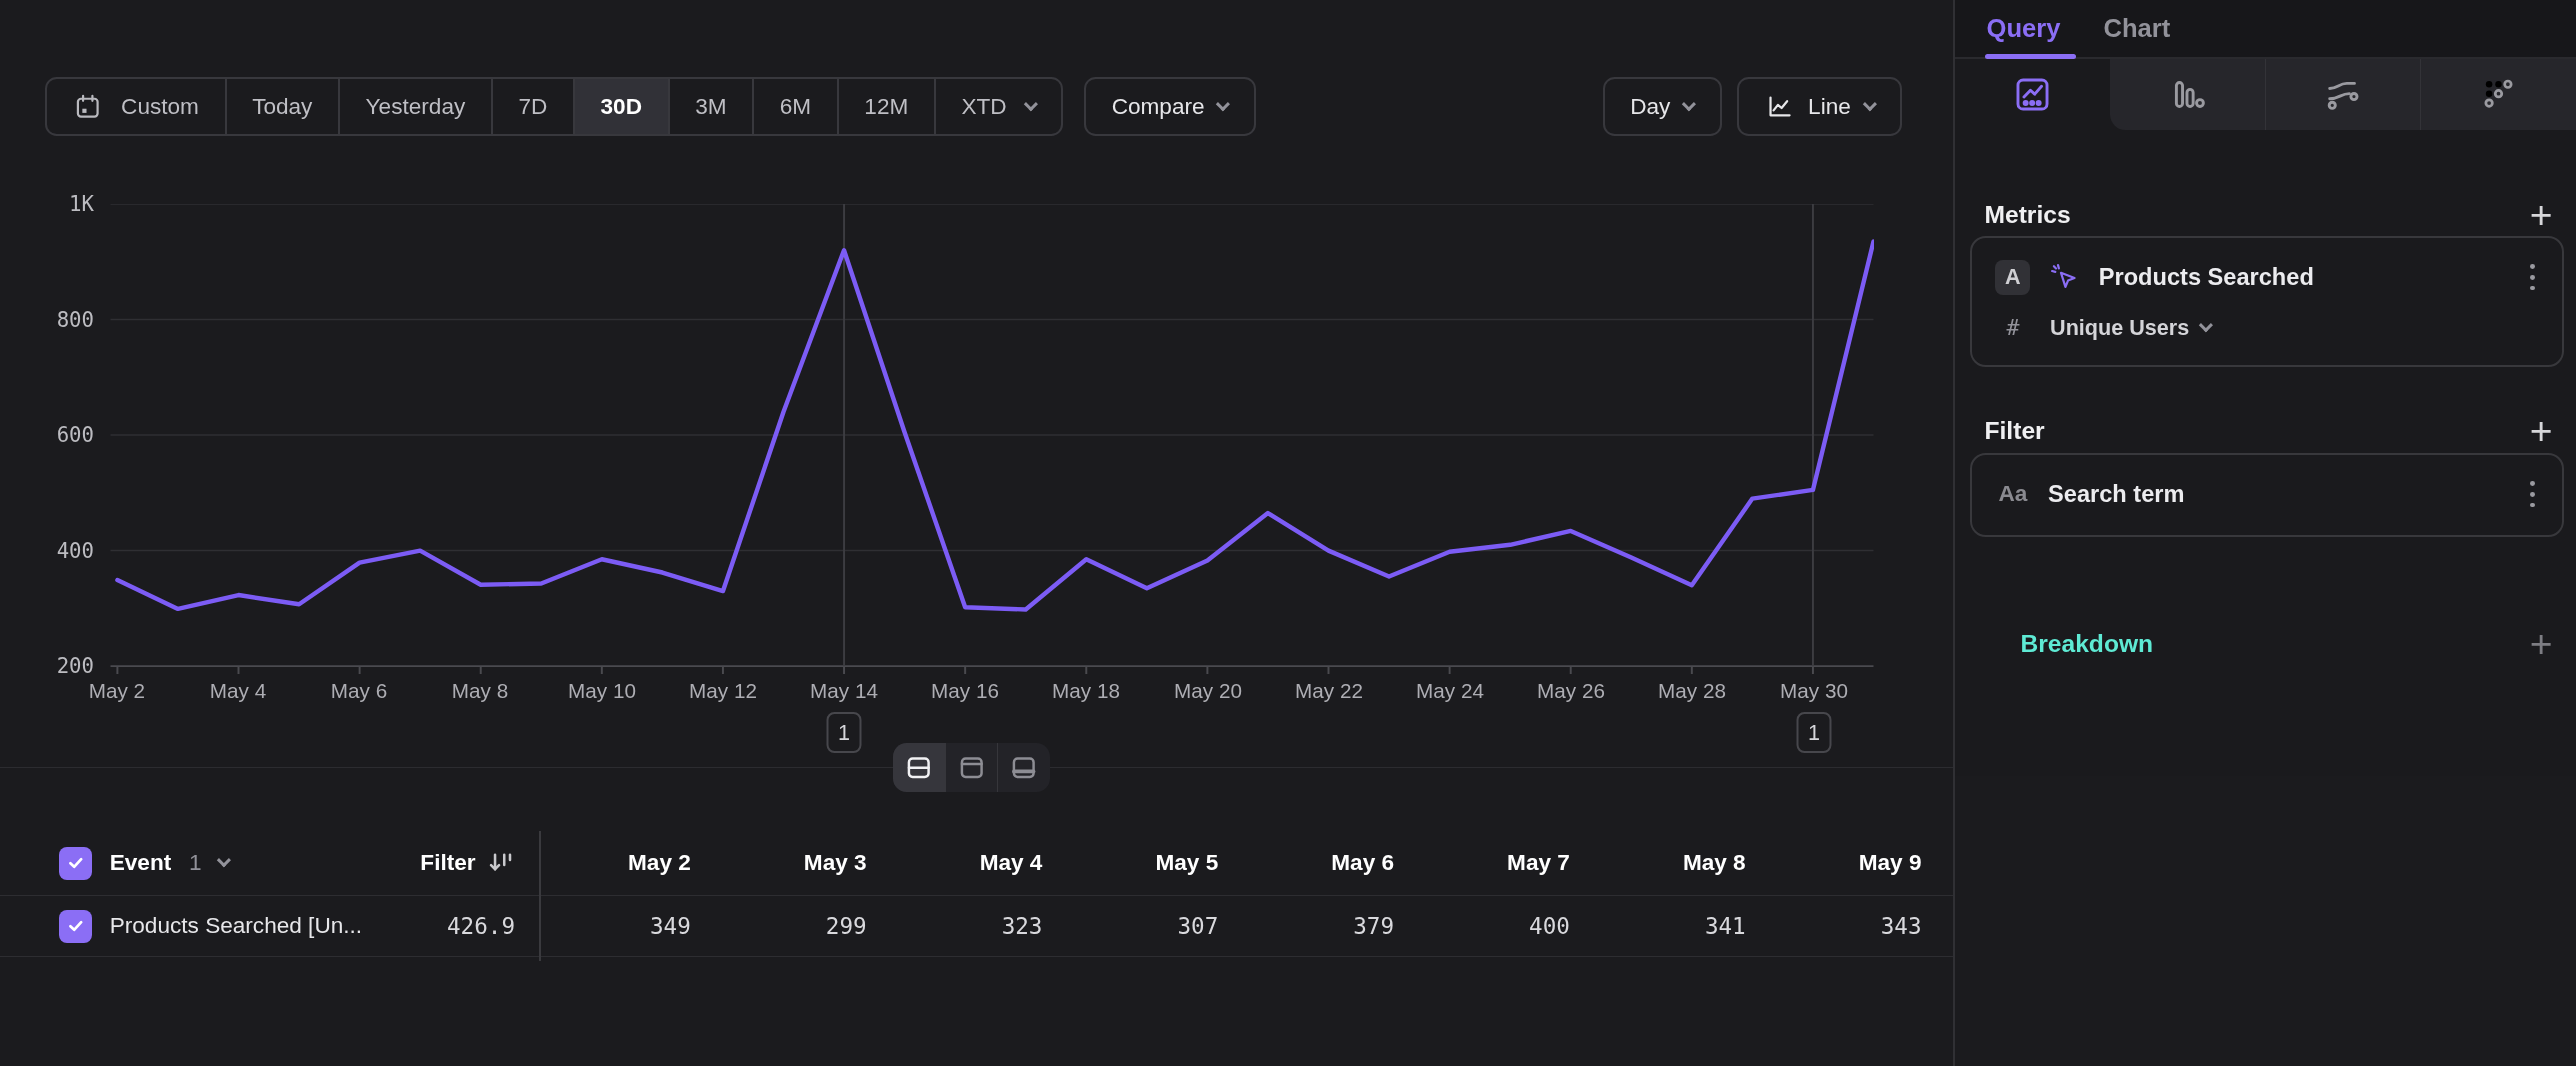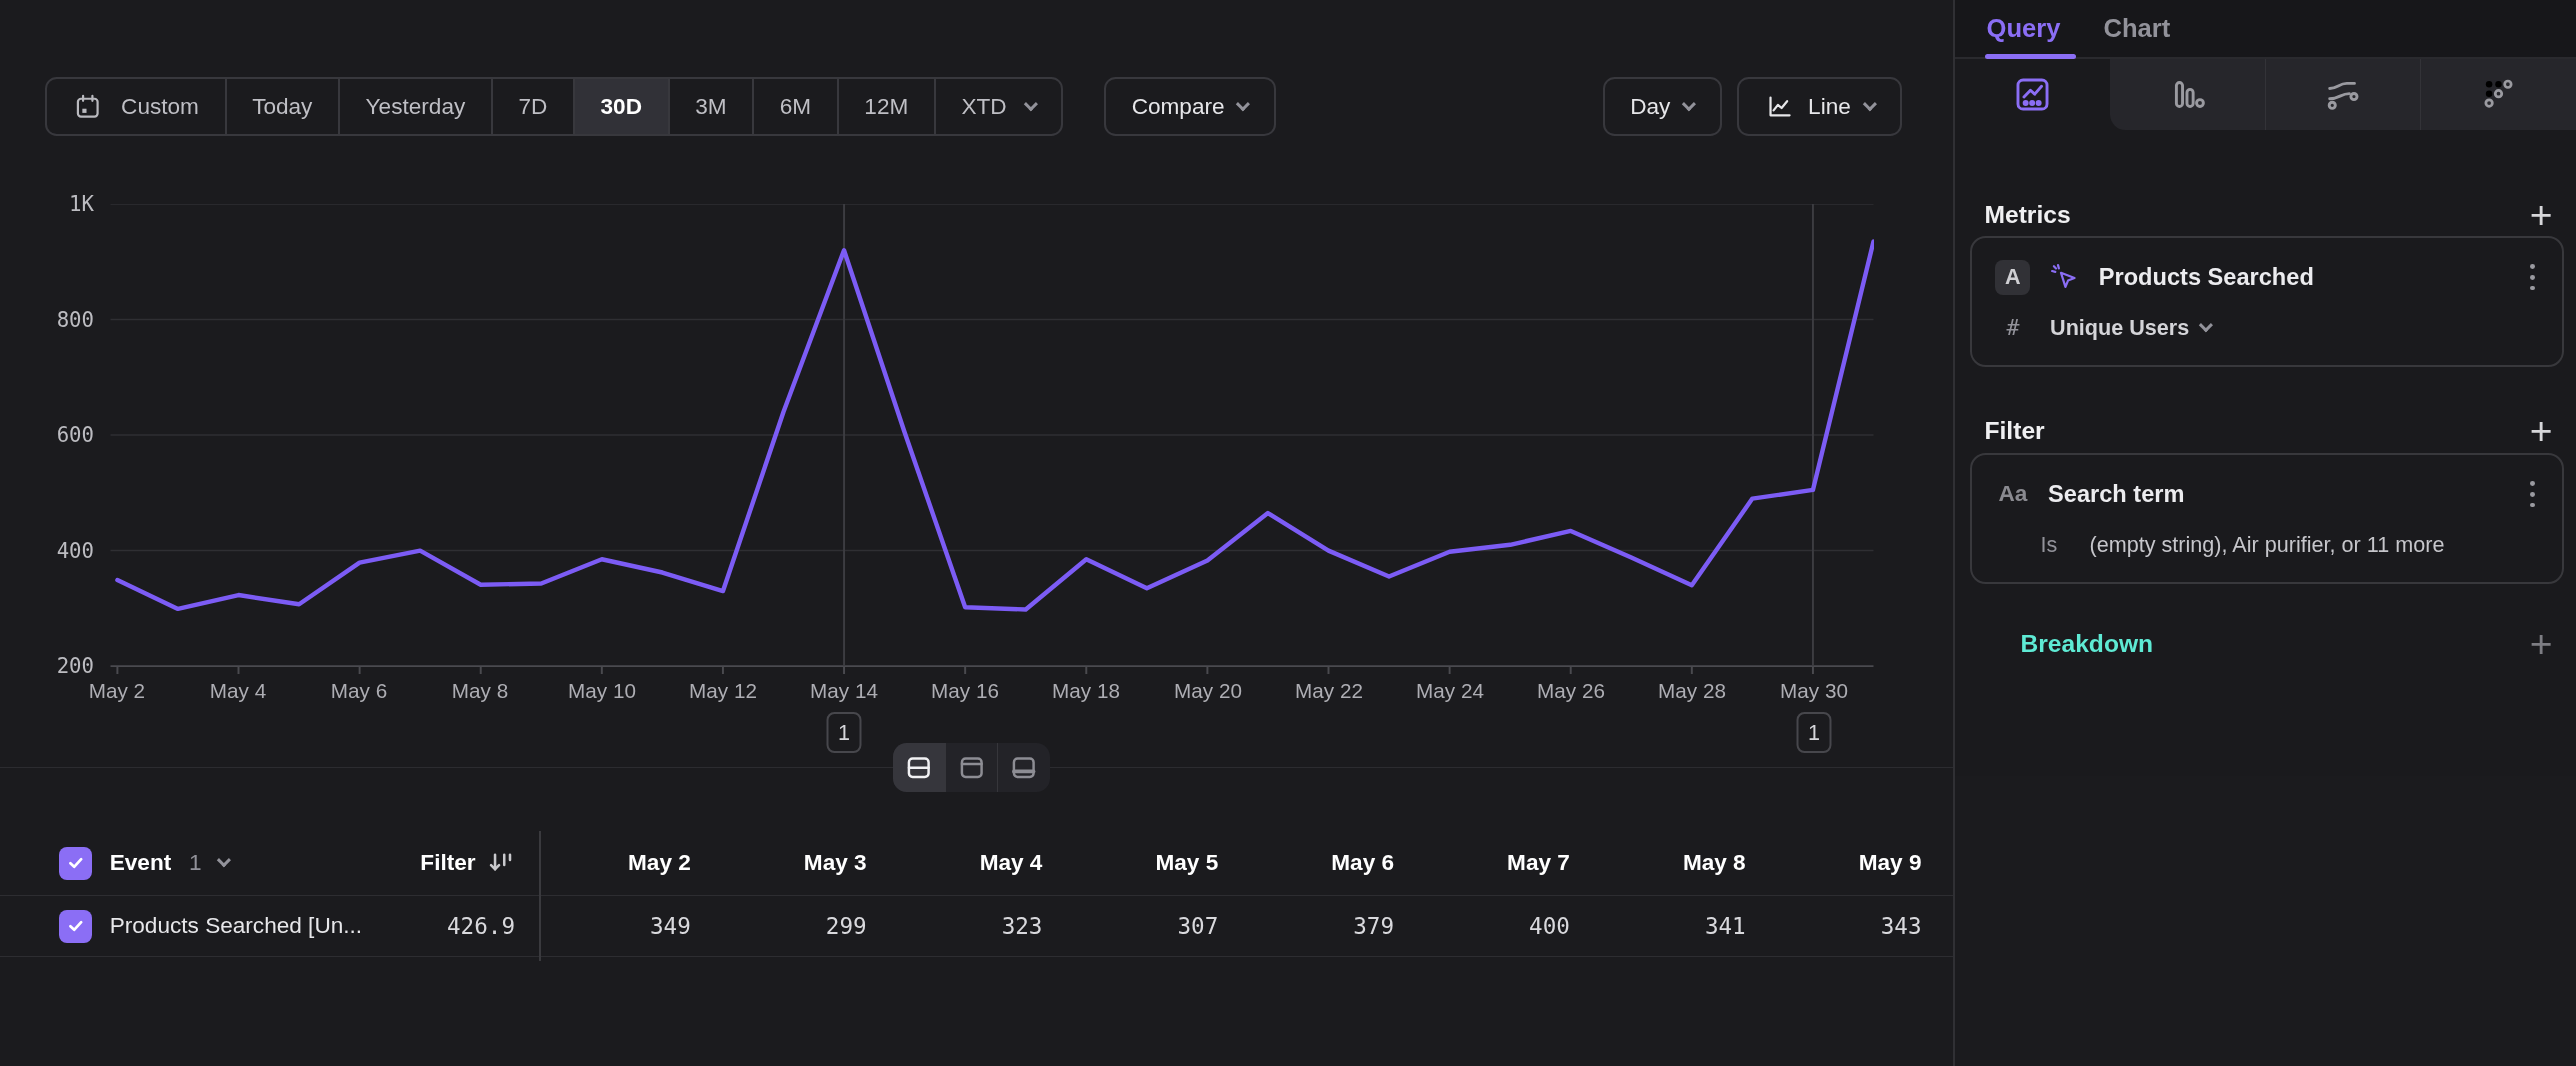--- a/index.html
+++ b/index.html
@@ -26,21 +26,21 @@
   
   .main{position:absolute;left:0;top:0;width:1953px;height:1067px;background:var(--bg-main);}
 
   
   .toolbar{position:absolute;left:45px;top:77px;height:59px;display:flex;align-items:stretch;}
   .seg-group{display:flex;border:2px solid var(--border-btn);border-radius:11.8px;overflow:hidden;}
   .seg{display:flex;align-items:center;gap:19px;padding:0 25.6px;font-size:22.6px;color:var(--txt-2);border-right:2px solid var(--border-btn);cursor:pointer;white-space:nowrap;}
   .seg:last-child{border-right:none;}
   .seg.active{background:#313137;color:var(--txt);font-weight:700;}
   .btn{display:flex;align-items:center;gap:13.8px;border:2px solid var(--border-btn);border-radius:11.8px;padding:0 25.6px;font-size:22.6px;color:var(--txt-1);cursor:pointer;white-space:nowrap;}
-  .compare{margin-left:41px;}
+  .compare{margin-left:21px;}
   .right-btns{position:absolute;right:51px;top:77px;height:59px;display:flex;gap:15.7px;align-items:stretch;}
   .chev{width:11.8px;height:11.8px;border-right:3px solid var(--txt-3);border-bottom:3px solid var(--txt-3);transform:rotate(45deg) translate(-2px,-2px);display:inline-block;}
   .chev.sm{width:9.8px;height:9.8px;}
   .icon-svg{display:block;}
 
   
   .legend{position:absolute;left:110px;top:157px;width:1764px;display:flex;justify-content:center;align-items:center;gap:13.8px;}
   .legend .swatch{width:21.6px;height:21.6px;border-radius:5.9px;background:var(--accent);}
   .legend .ltext{font-size:21.6px;color:#d4d4d8;}
 
@@ -395,24 +395,20 @@
     <div class="card" style="top:453px;">
       <div class="card-row1">
         <span class="aa-ic">Aa</span>
         <span class="card-name">Search term</span>
         <span class="kebab">
             <i></i>
             <i></i>
             <i></i>
           </span>
       </div>
-      <div class="card-row2" style="padding-left:45px;">
-        <span class="op">Is</span>
-        <span class="fvalue">(empty string), Air purifier, or 11 more</span>
-      </div>
     </div>
 
     <div class="r-section" style="top:624px;">
       <span class="r-sec-title dim">Breakdown</span>
       <span class="plus dim">+</span>
     </div>
   </div>
 </div>
 
 

